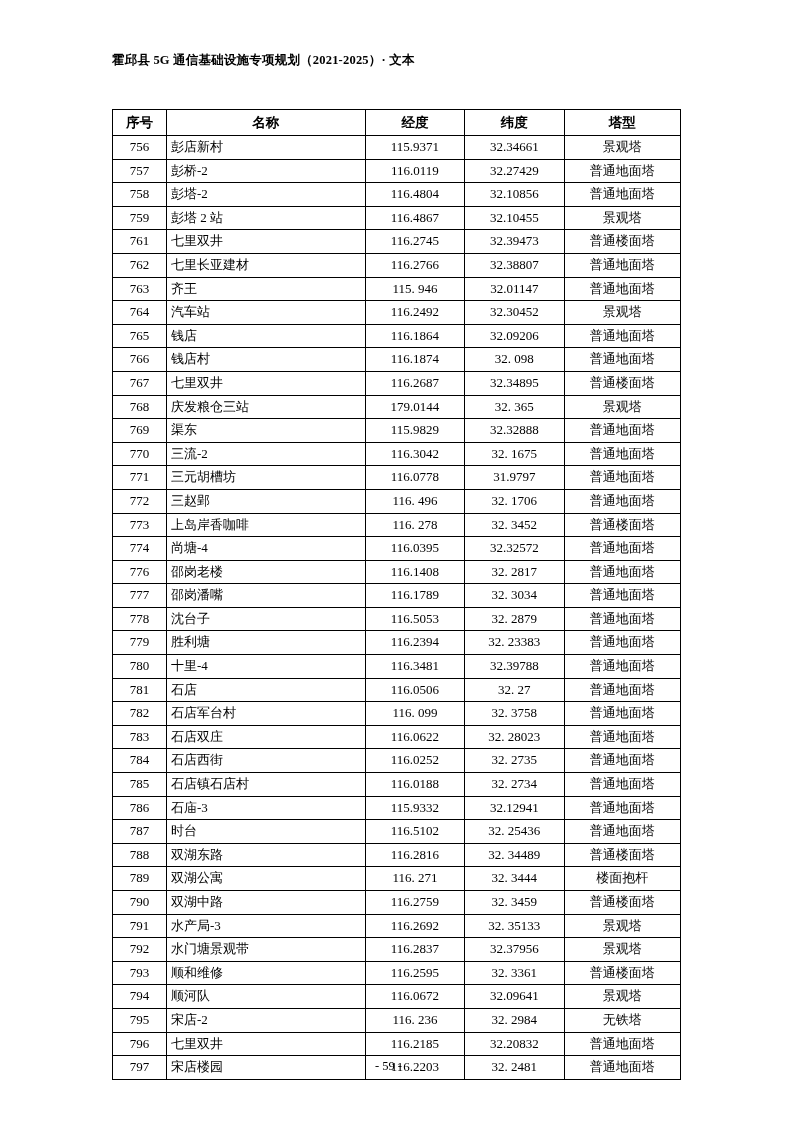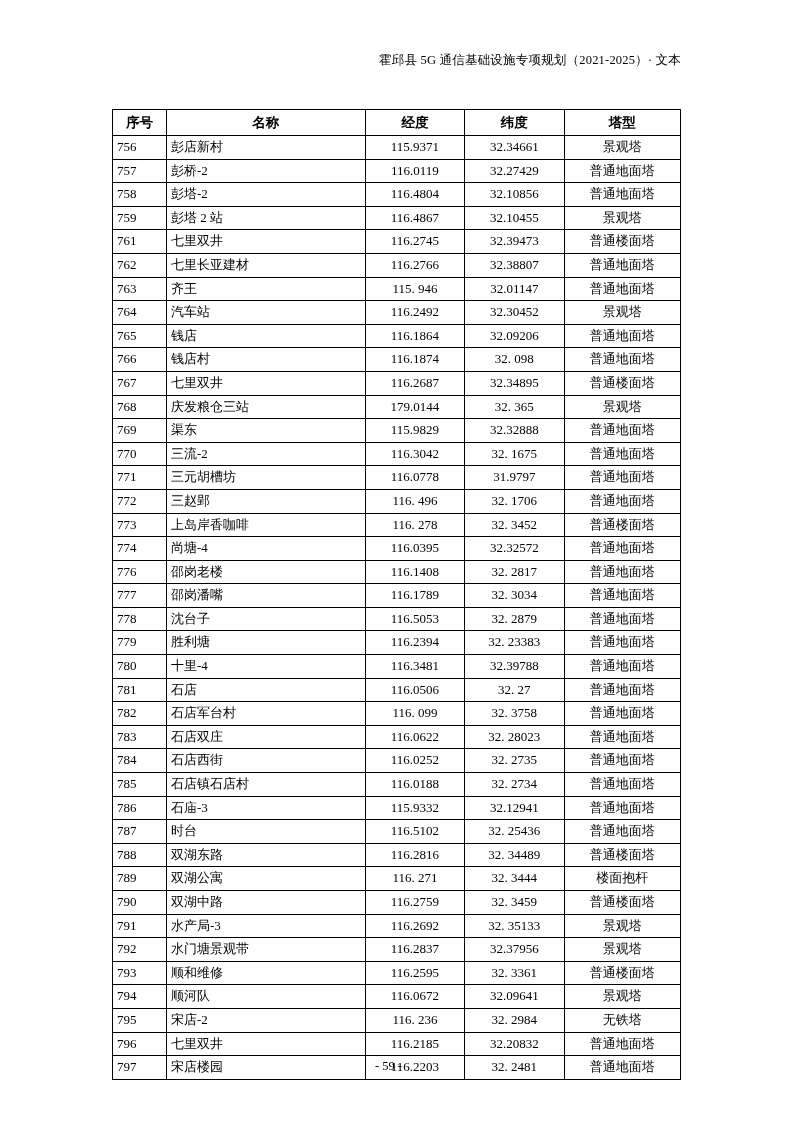--- a/index.html
+++ b/index.html
@@ -15,23 +15,23 @@
     position: relative;
   }
   .page {
     width: 793px;
     height: 1122px;
     box-sizing: border-box;
     padding: 52px 112px 0 112px;
     position: relative;
   }
   .doc-header {
-    text-align: right;
+    text-align: left;
     font-size: 12.5px;
-    font-weight: normal;
+    font-weight: bold;
     letter-spacing: 0.2px;
     margin-bottom: 22px;
     white-space: nowrap;
   }
   table.data-table {
     border-collapse: collapse;
     width: 100%;
     table-layout: fixed;
     margin-top: 40px;
   }
@@ -50,21 +50,21 @@
     text-align: center;
     font-size: 13.5px;
     height: 25px;
     line-height: 25px;
   }
   col.c-idx { width: 9.5%; }
   col.c-name { width: 35%; }
   col.c-lon { width: 17.5%; }
   col.c-lat { width: 17.5%; }
   col.c-type { width: 20.5%; }
-  td.idx { }
+  td.idx { text-align: center; }
   td.name { text-align: left; padding-left: 10px; }
   td.num  { text-align: center; }
   td.type { text-align: center; }
   .page-number {
     position: absolute;
     left: 0;
     right: 16px;
     bottom: 48px;
     text-align: center;
     font-size: 12.5px;

